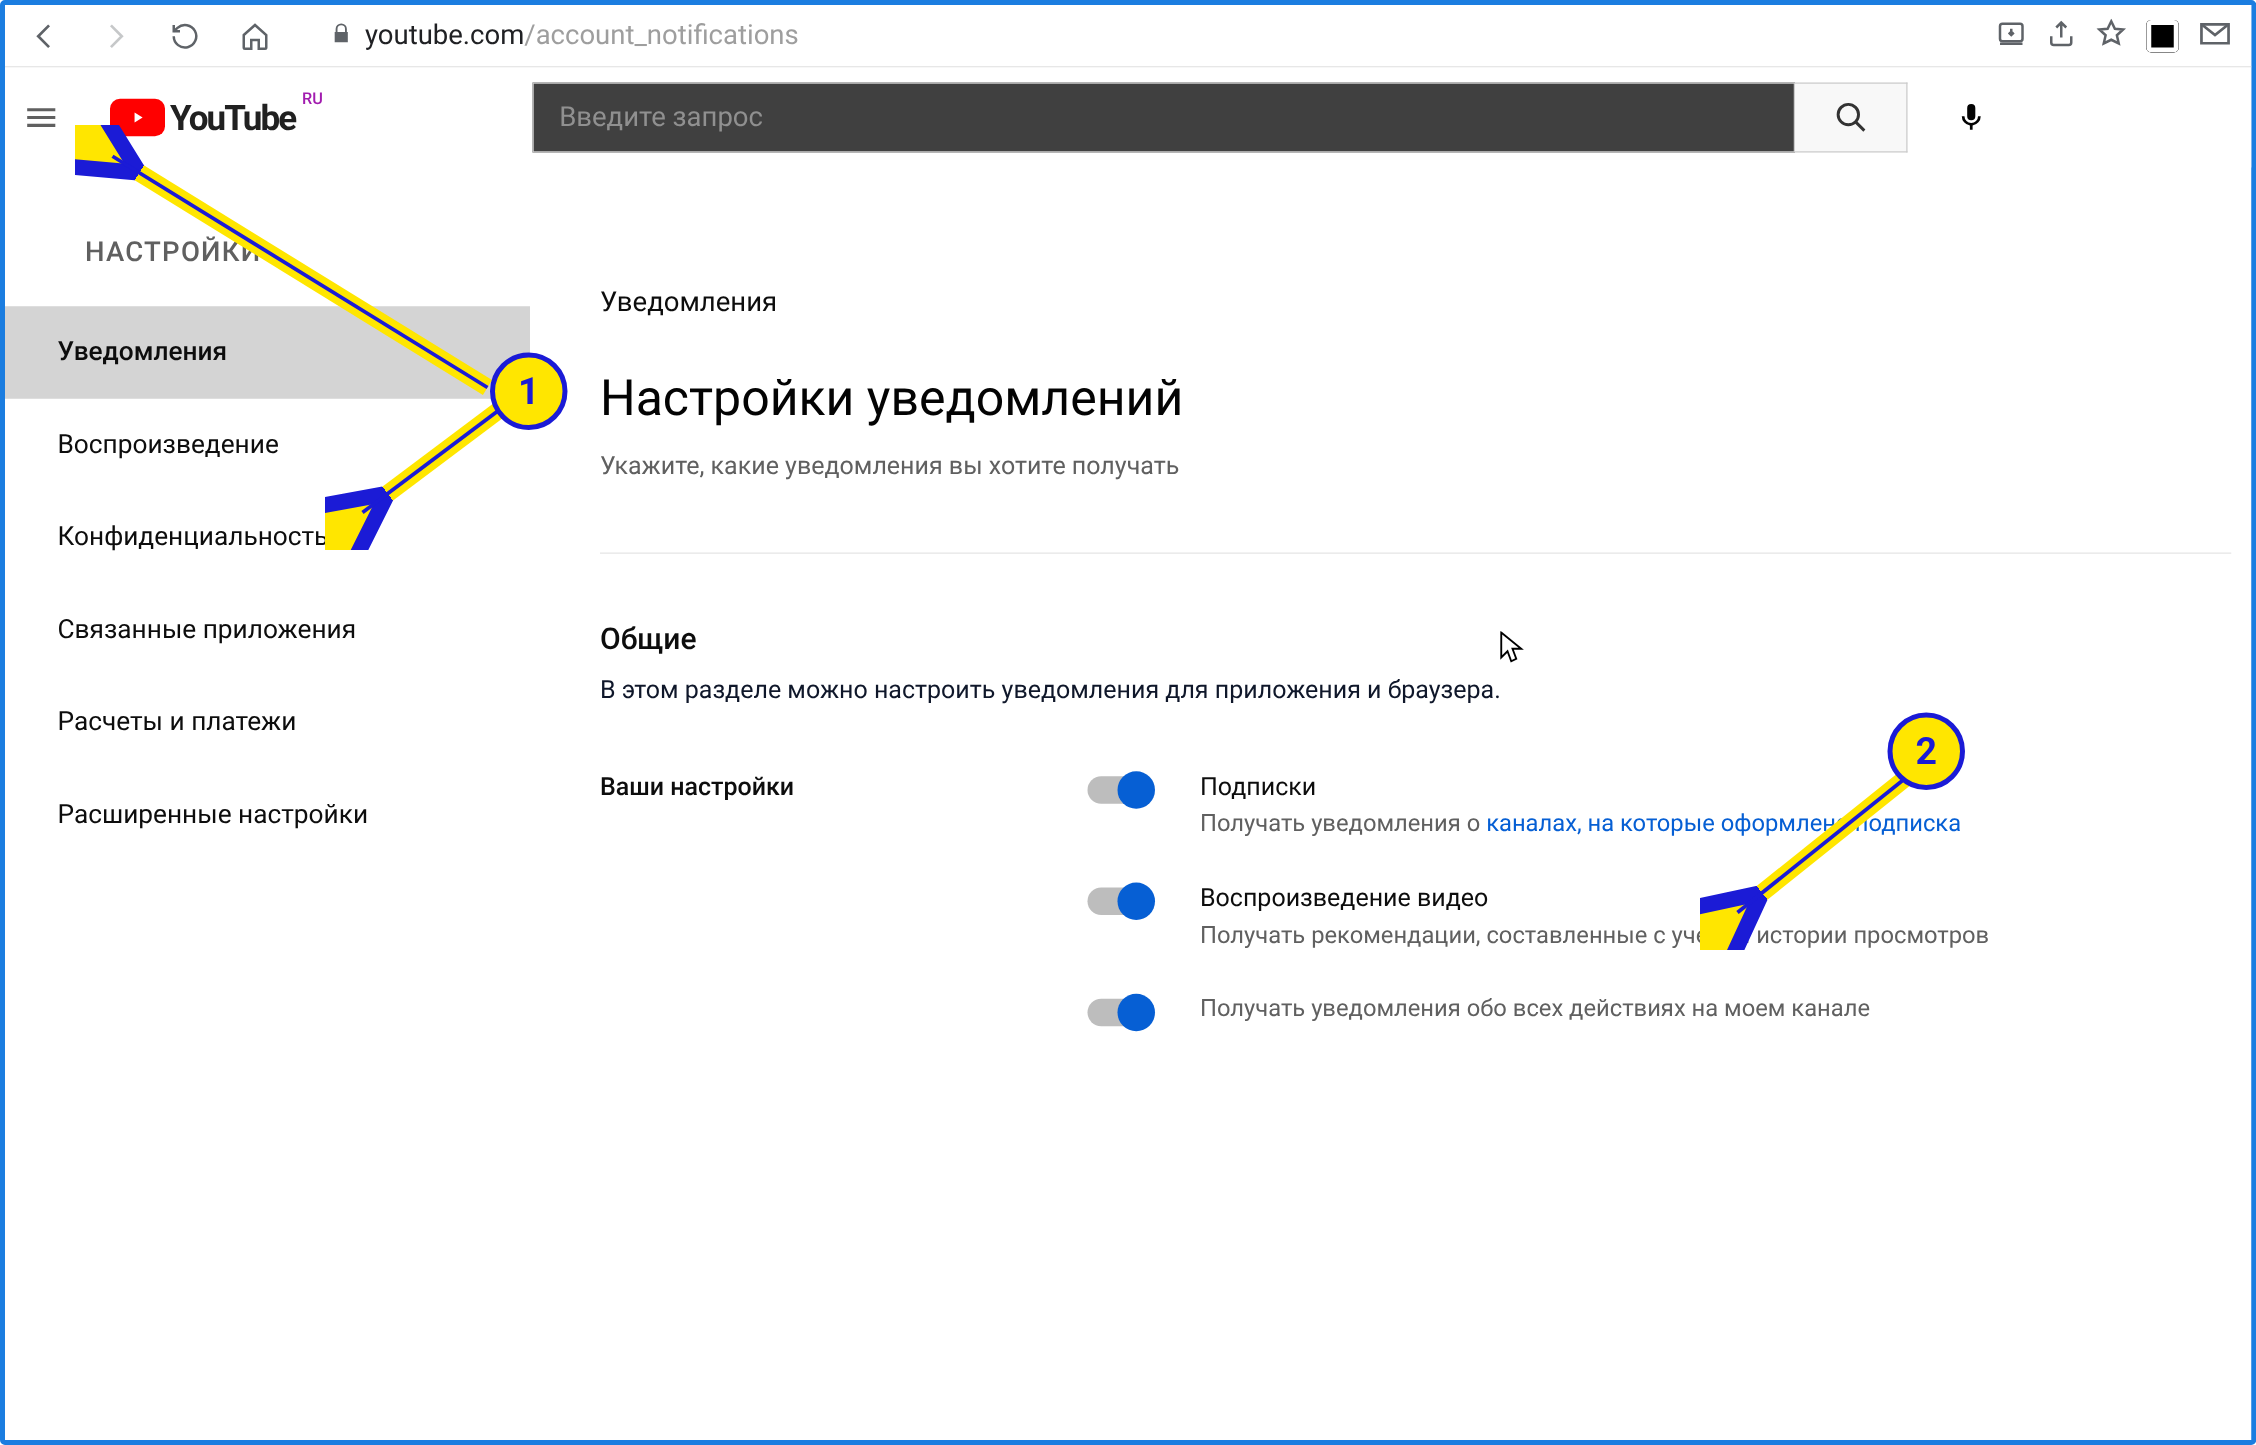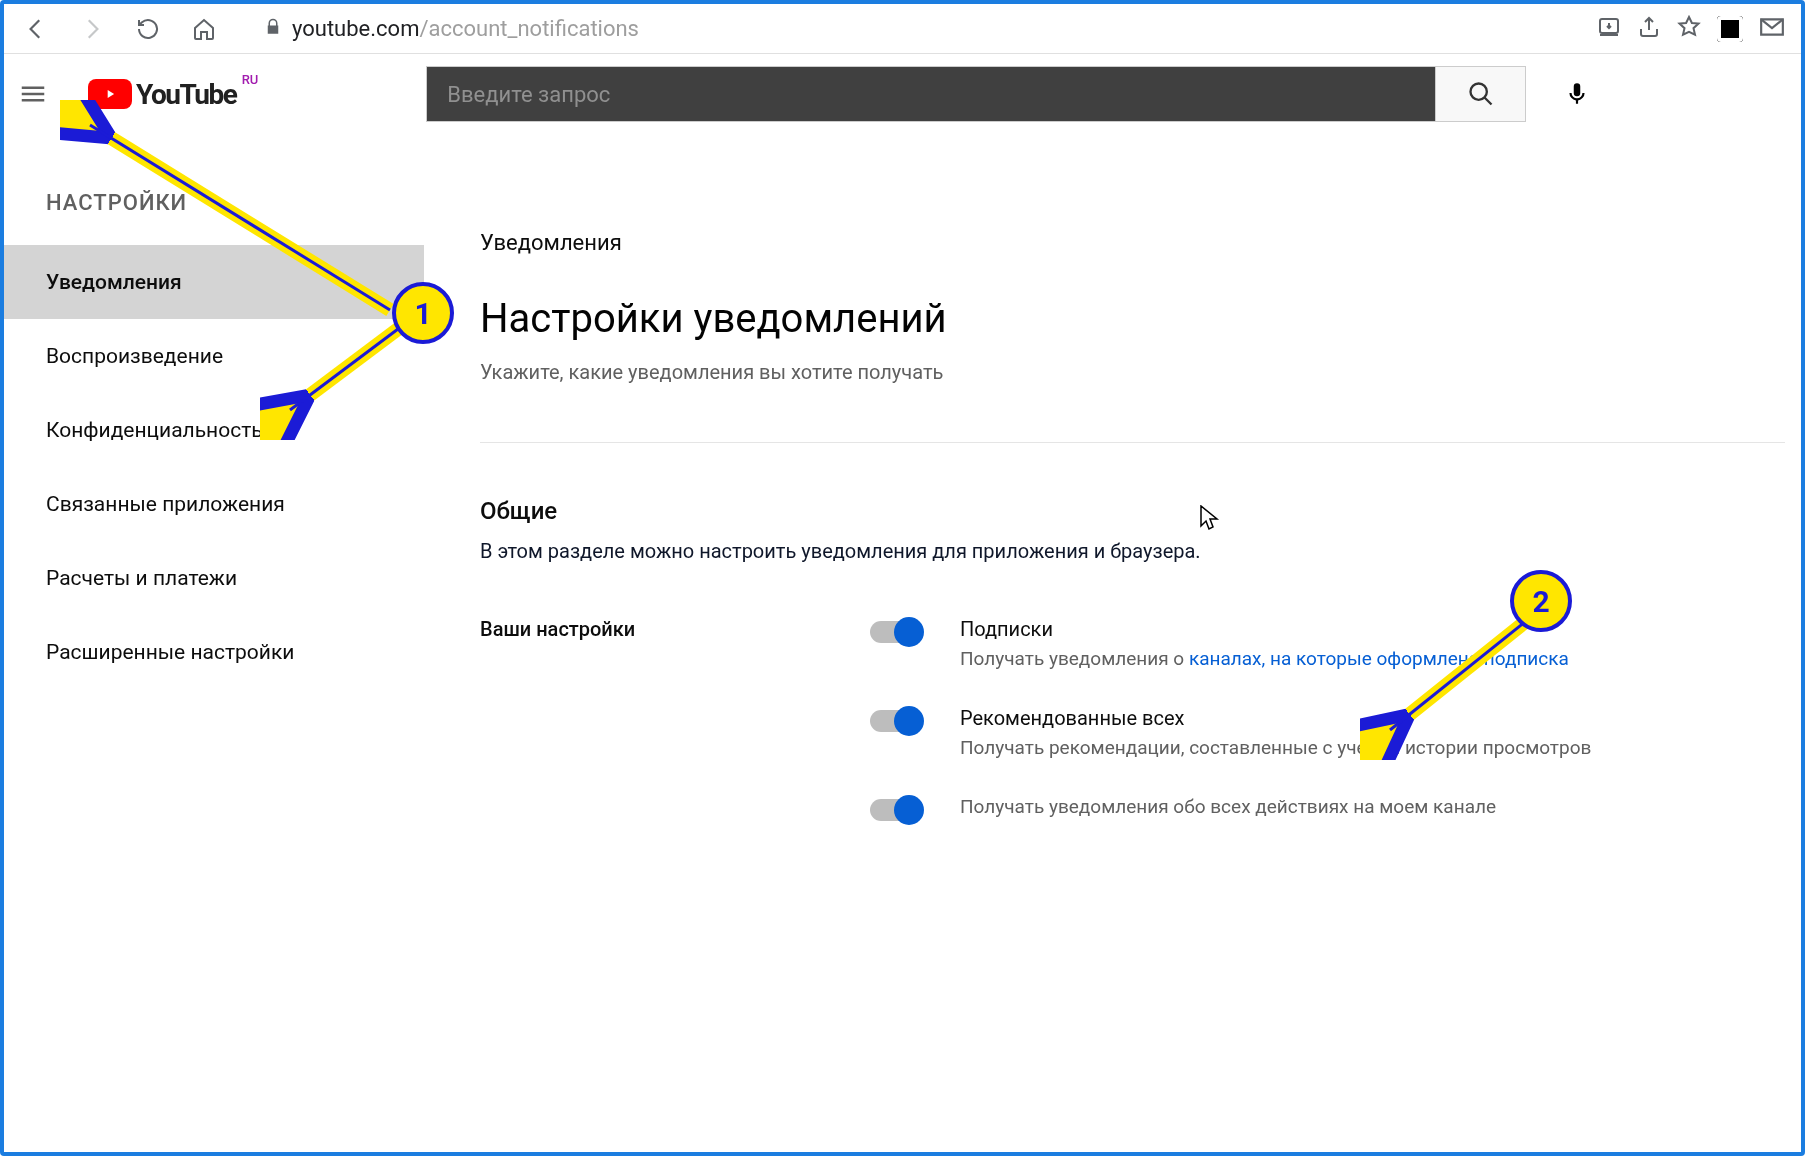--- a/index.html
+++ b/index.html
@@ -26,21 +26,21 @@
 .logo-play svg{width:14px;height:14px}
 .logo-text{font-size:28px;font-weight:700;letter-spacing:-1.5px;margin-left:4px;color:#212121}
 .logo-ru{position:absolute;top:-6px;right:-22px;font-size:13px;color:#a21caf;font-weight:500}
 .search-wrap{display:flex;align-items:center;margin-left:190px}
 .search-box{width:1010px;height:56px;border:1px solid #ccc;display:flex;align-items:center;padding:0 20px;font-size:22px;color:#909090;background:#404040}
 .search-btn{width:90px;height:56px;border:1px solid #ccc;border-left:none;background:#f8f8f8;display:flex;align-items:center;justify-content:center;color:#333;cursor:pointer}
 .mic{margin-left:24px;width:54px;height:54px;display:flex;align-items:center;justify-content:center;cursor:pointer;color:#030303}
 
 
 .sidebar{position:absolute;top:170px;left:4px;width:420px}
-.sidebar-title{font-size:22px;font-weight:500;color:#606060;letter-spacing:1px;padding:20px 42px 30px}
+.sidebar-title{font-size:22px;font-weight:500;color:#606060;letter-spacing:1px;padding:20px 64px 30px}
 .sidebar-item{display:flex;align-items:center;height:74px;padding:0 42px;font-size:21px;color:#0d0d0d;cursor:pointer}
 .sidebar-item.active{background:#d4d4d4;font-weight:500}
 
 
 .main{position:absolute;top:230px;left:480px;right:20px}
 .section-label{font-size:22px;color:#0d0d0d;margin-bottom:40px}
 .page-title{font-size:40px;font-weight:400;color:#030303;margin-bottom:18px}
 .page-sub{font-size:20px;color:#606060}
 .divider{height:1px;background:#e5e5e5;margin:58px 0 54px}
 .section-head{font-size:24px;color:#0d0d0d;font-weight:500;margin-bottom:14px}
@@ -179,21 +179,21 @@
       <div class="toggle-item">
         <div class="toggle on"></div>
         <div class="toggle-text">
           <div class="toggle-title">Подписки</div>
           <div class="toggle-desc"><span>Получать уведомления о </span><a href="#">каналах, на которые оформлена подписка</a></div>
         </div>
       </div>
       <div class="toggle-item">
         <div class="toggle on"></div>
         <div class="toggle-text">
-          <div class="toggle-title">Рекомендованные всех</div>
+          <div class="toggle-title">Воспроизведение видео</div>
           <div class="toggle-desc">Получать рекомендации, составленные с учетом истории просмотров</div>
         </div>
       </div>
       <div class="toggle-item">
         <div class="toggle on"></div>
         <div class="toggle-text">
           <div class="toggle-desc">Получать уведомления обо всех действиях на моем канале</div>
         </div>
       </div>
     </div>

